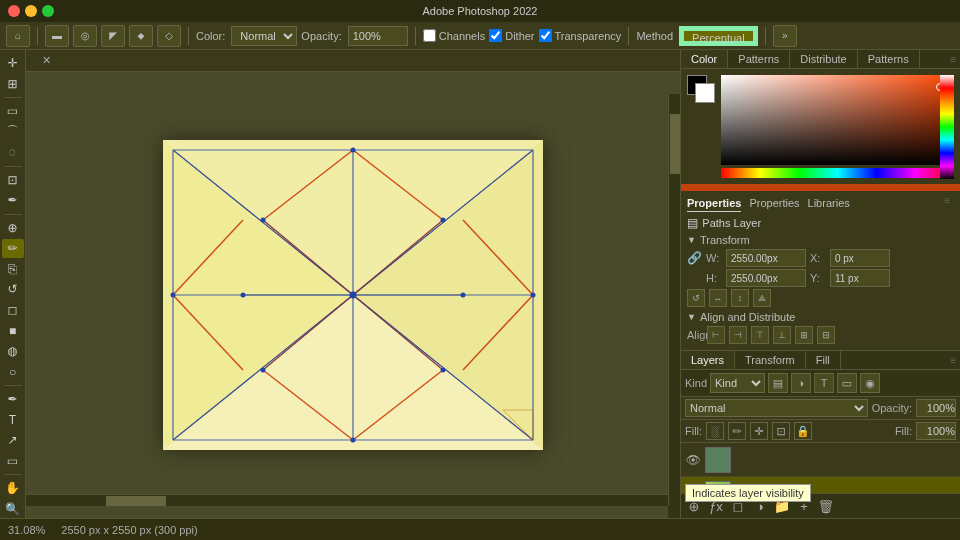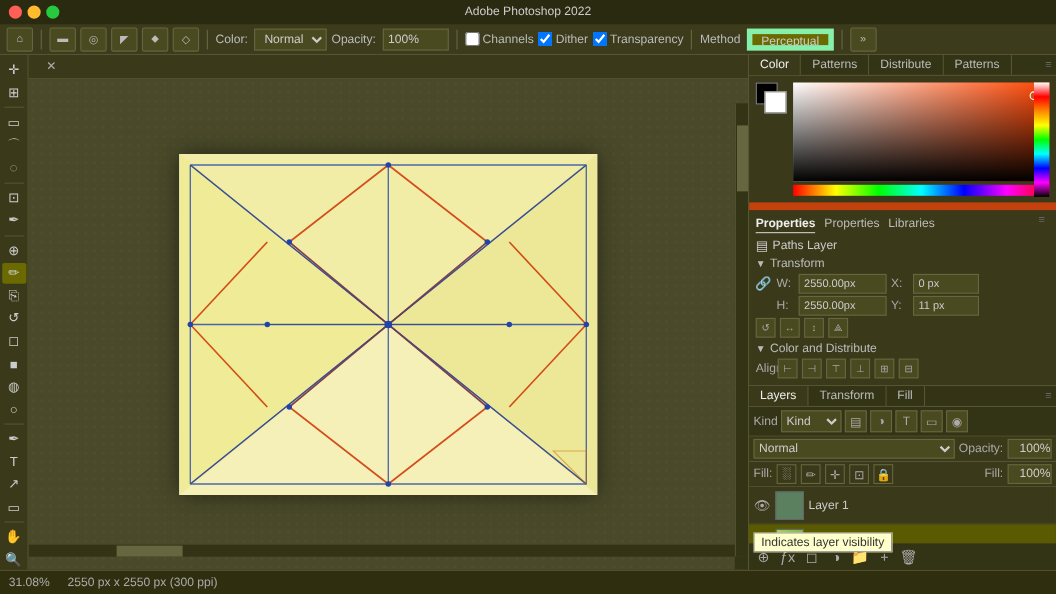--- a/index.html
+++ b/index.html
@@ -729,21 +729,21 @@
         <input class="props-field-sm" value="11 px" style="">
       </div>
       <div class="props-icons-row">
         <div class="small-icon-btn">↺</div>
         <div class="small-icon-btn">↔</div>
         <div class="small-icon-btn">↕</div>
         <div class="small-icon-btn">⟁</div>
       </div>
       <div class="props-section-title" style="margin-top:4px;">
         <span class="caret">▼</span>
-        <span>Color and Distribute</span>
+        <span>Align and Distribute</span>
       </div>
       <div class="props-row">
         <span class="props-label">Align:</span>
         <div class="small-icon-btn">⊢</div>
         <div class="small-icon-btn">⊣</div>
         <div class="small-icon-btn">⊤</div>
         <div class="small-icon-btn">⊥</div>
         <div class="small-icon-btn">⊞</div>
         <div class="small-icon-btn">⊟</div>
       </div>
@@ -781,21 +781,20 @@
         <div class="lock-icon-btn">✛</div>
         <div class="lock-icon-btn">⊡</div>
         <div class="lock-icon-btn">🔒</div>
         <span class="fill-label">Fill:</span>
         <input class="fill-field" value="100%" style="">
       </div>
       <div class="layers-list">
         <div class="layer-item">
           <div class="layer-eye">👁</div>
           <div class="layer-thumb layer1"></div>
-          <span class="layer-name">Layer 1</span>
         </div>
         <div class="layer-item active">
           <div class="layer-eye">👁</div>
           <div class="layer-thumb layer2"></div>
           <span class="layer-name">Layer 2</span>
         </div>
 
       </div>
       <div class="layers-bottom">
         <div class="lb-icon">⊕</div>

